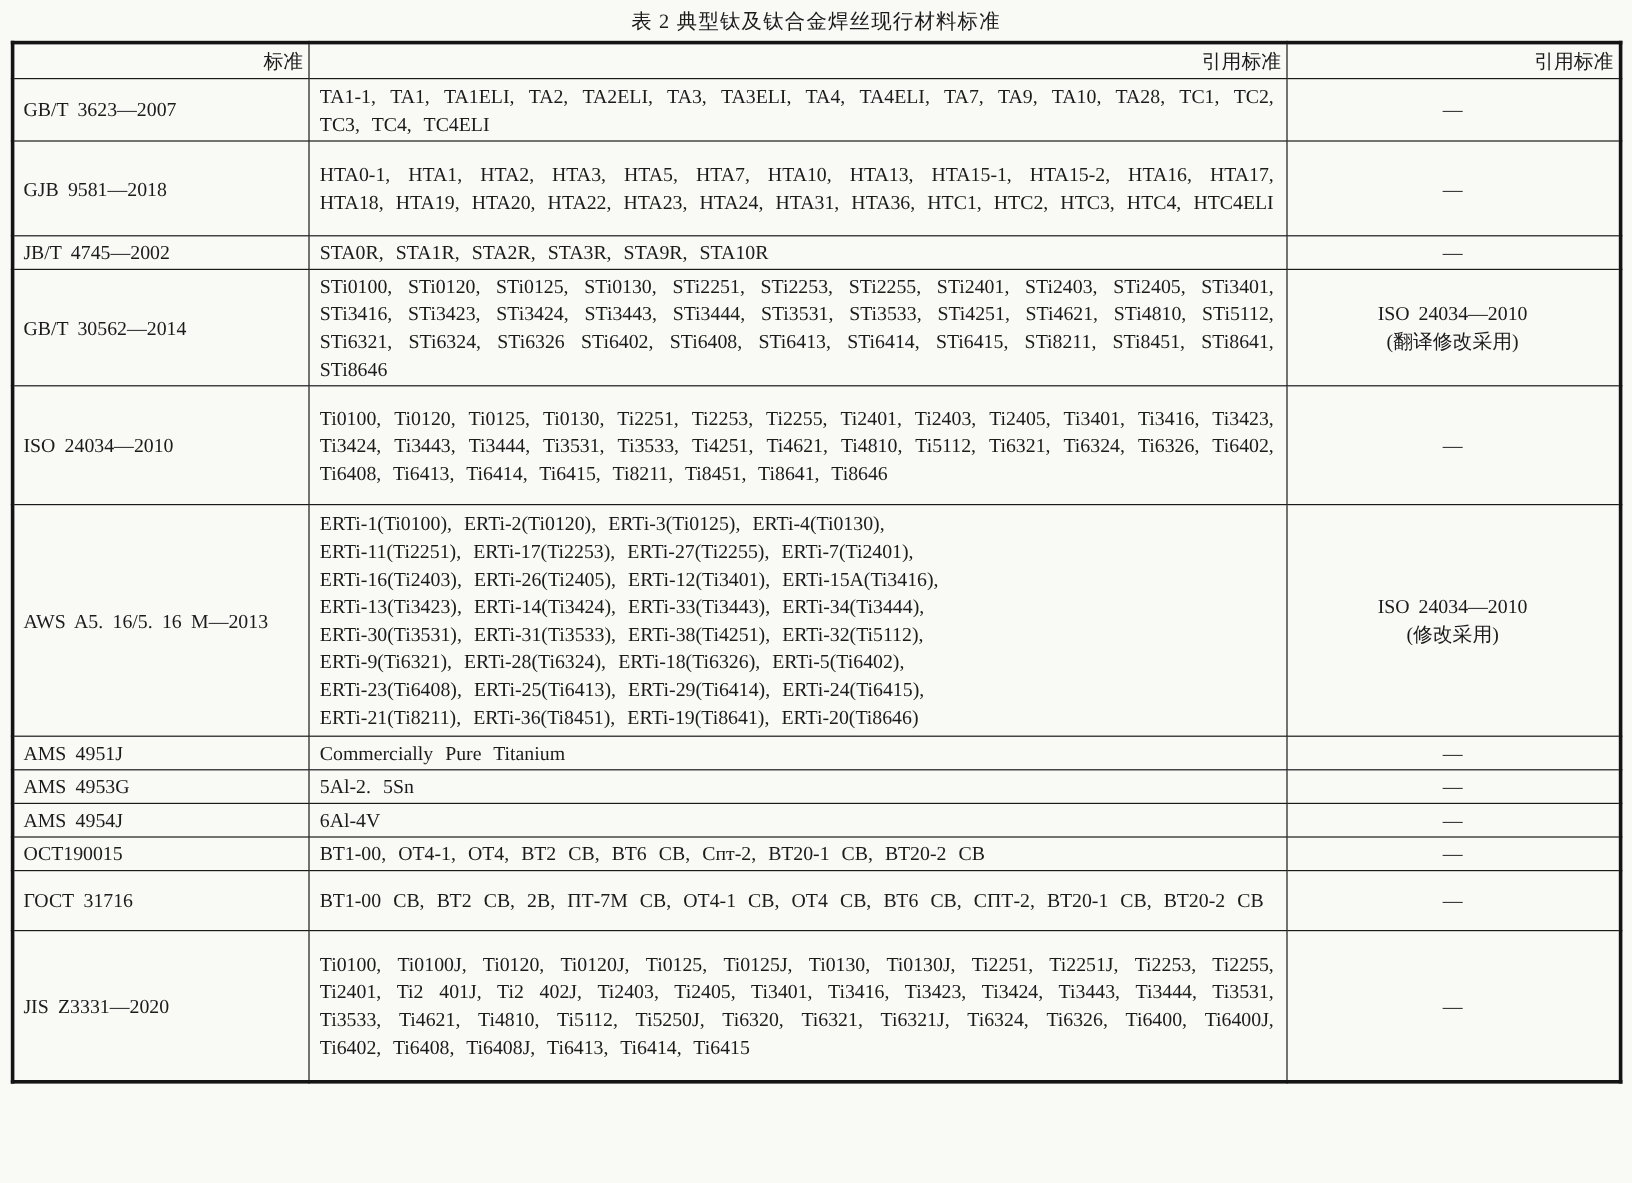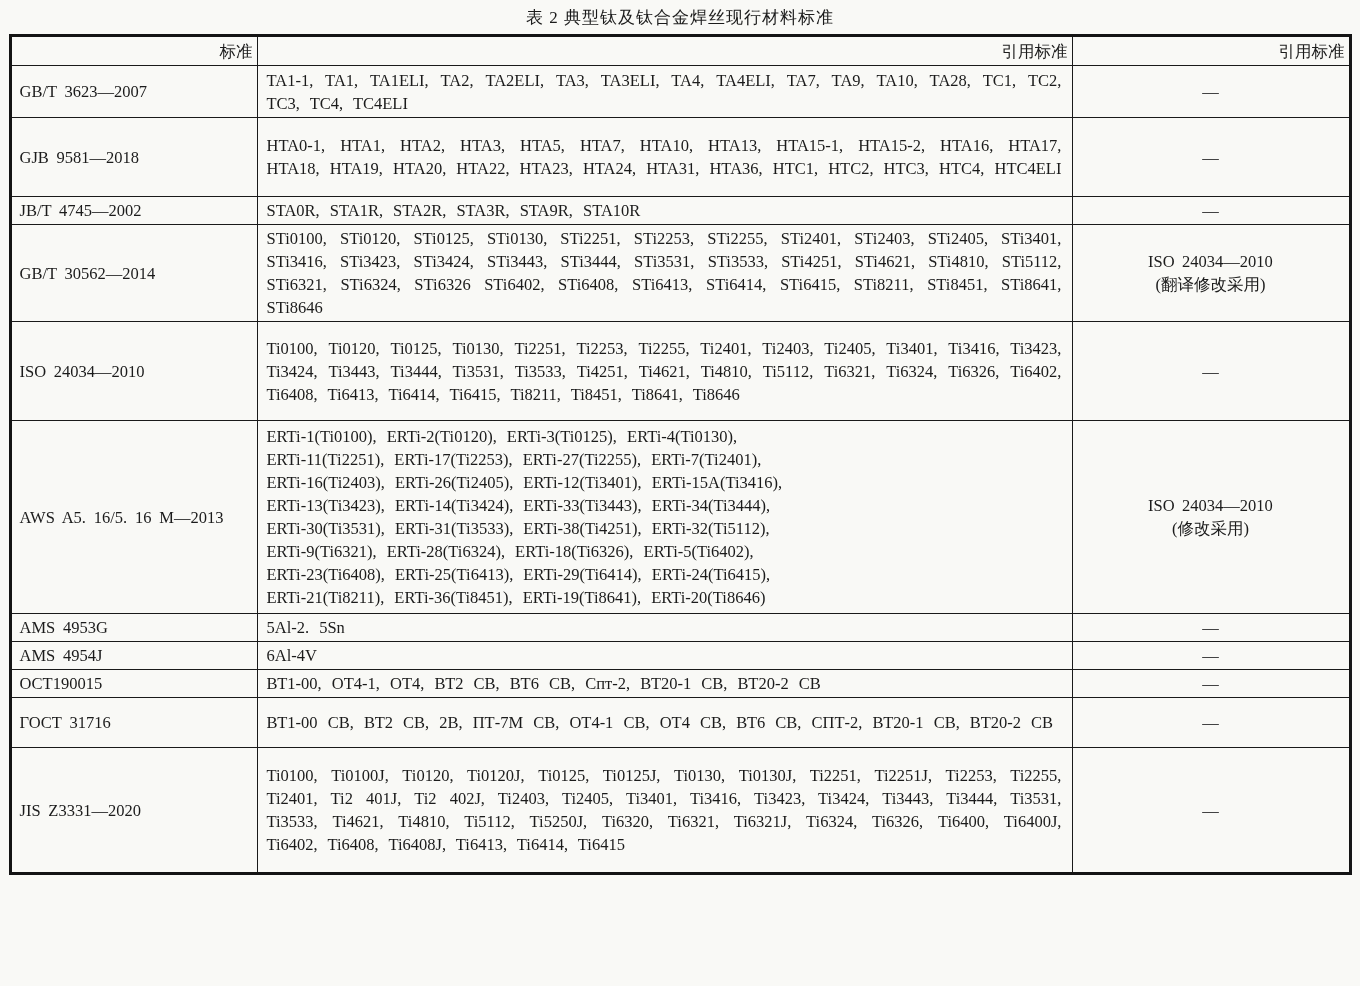--- a/index.html
+++ b/index.html
@@ -119,20 +119,25 @@
 ERTi-16(Ti2403), ERTi-26(Ti2405), ERTi-12(Ti3401), ERTi-15A(Ti3416),
 ERTi-13(Ti3423), ERTi-14(Ti3424), ERTi-33(Ti3443), ERTi-34(Ti3444),
 ERTi-30(Ti3531), ERTi-31(Ti3533), ERTi-38(Ti4251), ERTi-32(Ti5112),
 ERTi-9(Ti6321), ERTi-28(Ti6324), ERTi-18(Ti6326), ERTi-5(Ti6402),
 ERTi-23(Ti6408), ERTi-25(Ti6413), ERTi-29(Ti6414), ERTi-24(Ti6415),
 ERTi-21(Ti8211), ERTi-36(Ti8451), ERTi-19(Ti8641), ERTi-20(Ti8646)</td>
       <td class="col-ref">ISO 24034—2010
 (修改采用)</td>
     </tr>
     <tr class="rh-28">
+      <td class="col-std">AMS 4951J</td>
+      <td class="col-grades">Commercially Pure Titanium</td>
+      <td class="col-ref">—</td>
+    </tr>
+    <tr class="rh-28">
       <td class="col-std">AMS 4953G</td>
       <td class="col-grades">5Al-2. 5Sn</td>
       <td class="col-ref">—</td>
     </tr>
     <tr class="rh-28">
       <td class="col-std">AMS 4954J</td>
       <td class="col-grades">6Al-4V</td>
       <td class="col-ref">—</td>
     </tr>
     <tr class="rh-29">

